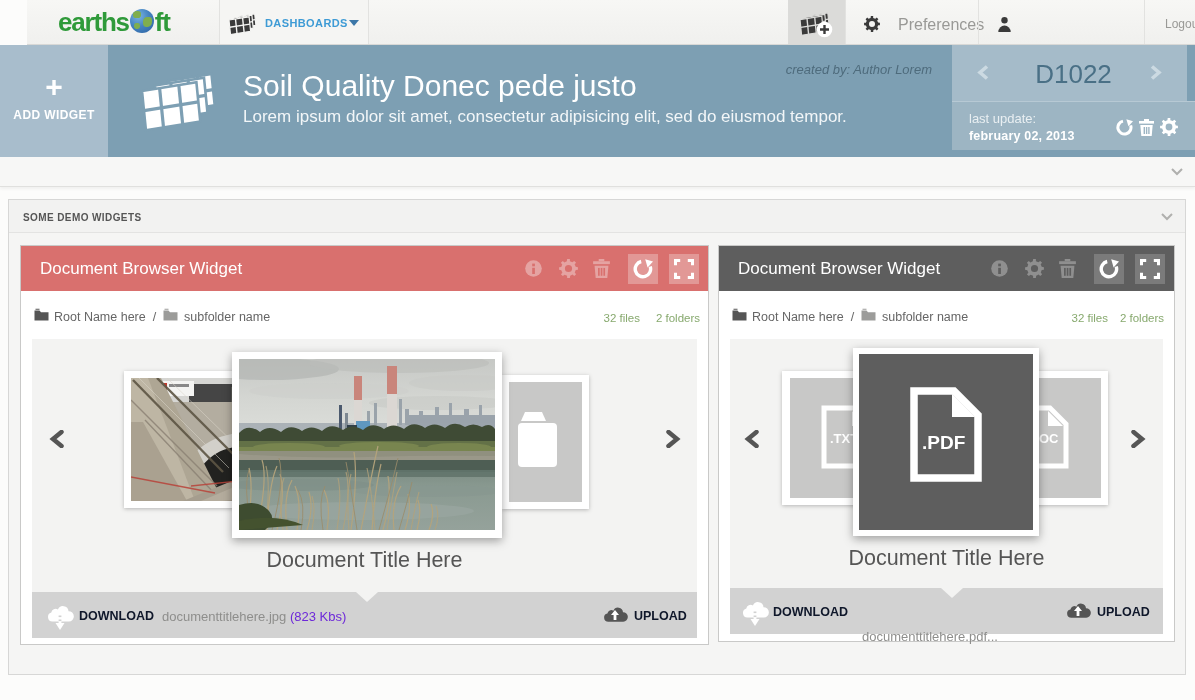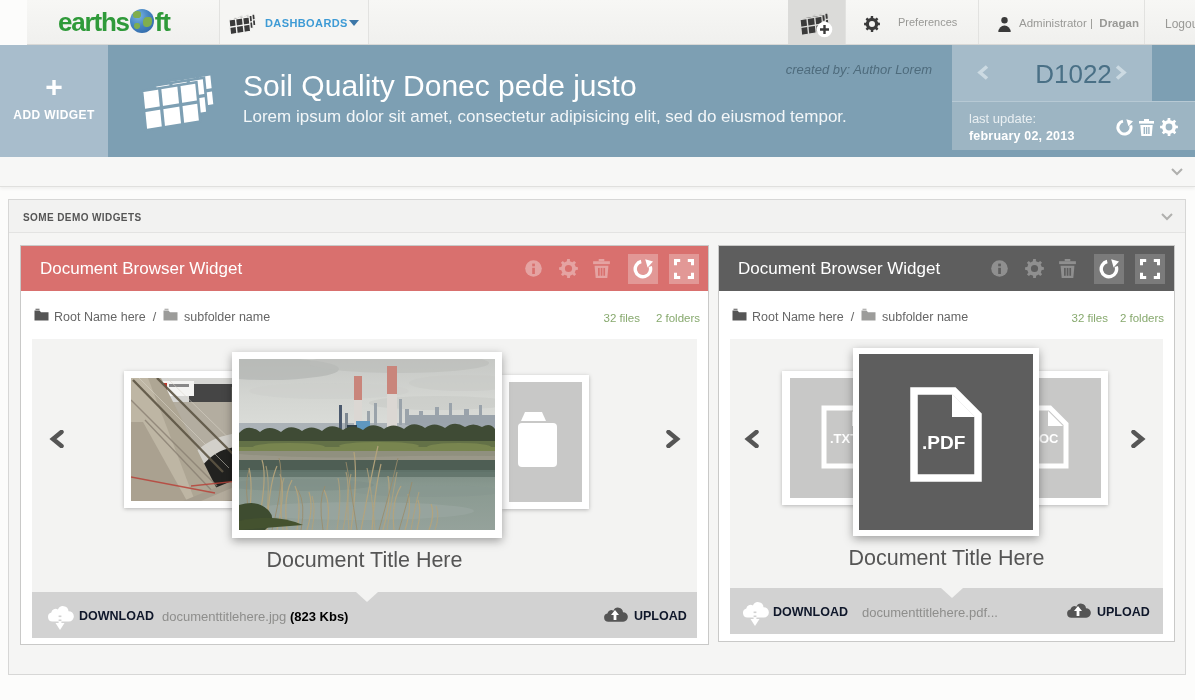--- a/index.html
+++ b/index.html
@@ -18,21 +18,21 @@
 #btn-addash { position:absolute; left:761px; top:0; width:57px; height:44px; background:#dbdbd9; }
 
 #band { position:absolute; left:0; top:45px; width:1195px; height:112px; background:#7d9fb3; }
 #addwidget { position:absolute; left:0; top:0; width:108px; height:112px; background:#a8bdcc; color:#fff; text-align:center; }
 #addwidget .plus { font-size:30px; font-weight:bold; line-height:30px; margin-top:27px; }
 #addwidget .lbl { font-size:12px; font-weight:bold; letter-spacing:.4px; margin-top:6px; }
 #band-title { position:absolute; left:243px; top:24px; font-size:30px; color:#fff; font-weight:normal; }
 #band-sub { position:absolute; left:243px; top:62px; font-size:17px; color:#f2f6f8; }
 #createdby { position:absolute; right:263px; top:17px; font-size:13px; font-style:italic; color:#4e6b7c; }
 #band-right { position:absolute; left:952px; top:0; width:243px; height:112px; }
-#d-row { position:absolute; left:0; top:0; width:200px; height:56px; background:#a5bbc9; }
+#d-row { position:absolute; left:0; top:0; width:235px; height:56px; background:#a5bbc9; }
 #d-row .num { position:absolute; left:0; width:243px; text-align:center; top:14px; font-size:26px; color:#4a7086; }
 #u-row { position:absolute; left:0; top:56px; width:243px; height:49px; background:#9db5c3; border-top:1px solid #b7c9d4; }
 #u-row .l1 { position:absolute; left:17px; top:9px; font-size:13px; color:#e9eff2; }
 #u-row .l2 { position:absolute; left:17px; top:27px; font-size:12.5px; font-weight:bold; color:#fff; letter-spacing:.2px; }
 .bchev { position:absolute; top:20px; width:12px; height:15px; }
 
 #strip { position:absolute; left:0; top:157px; width:1195px; height:30px; background:#f7f7f6; border-bottom:1px solid #e0e0de; box-shadow:0 2px 3px rgba(0,0,0,0.05); }
 #panel { position:absolute; left:8px; top:199px; width:1178px; height:476px; background:#f5f5f4; border:1px solid #d7d7d6; }
 #panel-h { position:absolute; left:0; top:0; width:1176px; height:33px; background:#f2f2f1; border-bottom:1px solid #e3e3e2; }
 #panel-h .t { position:absolute; left:14px; top:12px; font-size:10px; font-weight:bold; color:#555; letter-spacing:.4px; }
@@ -53,21 +53,21 @@
 .crumb .cnt { position:absolute; top:21px; font-size:11.5px; color:#87a96e; }
 .carea { position:absolute; left:11px; right:11px; top:93px; background:#f3f3f2; }
 #w1 .carea { height:253px; }
 #w2 .carea { height:249px; }
 .wfoot { position:absolute; left:11px; right:11px; background:#d2d2d2; height:46px; }
 #w1 .wfoot { top:346px; }
 #w2 .wfoot { top:342px; }
 .wfoot .notch { position:absolute; top:0; width:0; height:0; border-left:11px solid transparent; border-right:11px solid transparent; border-top:10px solid #f3f3f2; }
 .wfoot .dl { position:absolute; font-size:12.5px; font-weight:bold; color:#0f172a; top:17px; }
 .wfoot .fn { position:absolute; font-size:13px; color:#8e8e8c; top:17px; }
-.wfoot .kbs { color:#000000;font-weight:bold; }
+.wfoot .kbs { color:#6d28d9; }
 .dtitle { position:absolute; width:100%; text-align:center; font-size:21.5px; color:#555; }
 .card { position:absolute; background:#fff; }
 .arrow { position:absolute; }
 </style>
 </head>
 <body>
 <div id="navbar">
   <div id="logo">earths<span class="globe"><i style="left:3px;top:2px;width:8px;height:7px;"></i><i style="left:13px;top:8px;width:9px;height:10px;border-radius:45% 30% 50% 40%;"></i><i style="left:4px;top:14px;width:6px;height:6px;"></i></span>ft</div>
   <div class="navdiv" style="left:192px;"></div>
   <div id="nav-dash">
@@ -104,29 +104,28 @@
         <path d="M14.7,5.2 L16.3,20.9" stroke="#dbdbd9" stroke-width="1.4"></path>
         <path d="M0.8,15.4 L22.5,12.0" stroke="#dbdbd9" stroke-width="1.4"></path>
         <circle cx="24.5" cy="17.5" r="7.8" fill="#fff"></circle>
         <path d="M23.3,13h2.4v3.3H29v2.4h-3.3V22h-2.4v-3.3H20v-2.4h3.3z" fill="#3a3a3a"></path>
       </svg>
   </div>
   <div class="navdiv" style="left:818px;"></div>
   <svg class="abs" style="left:837px;top:16px;fill:#3a3a3a;" width="16" height="16" viewBox="0 0 18 18">
       <path id="gearp" fill-rule="evenodd" d="M17.91,7.70 L17.91,10.30 L15.87,10.34 L14.94,12.70 L16.21,14.38 L14.38,16.21 L12.91,14.80 L10.58,15.82 L10.30,17.91 L7.70,17.91 L7.66,15.87 L5.30,14.94 L3.62,16.21 L1.79,14.38 L3.20,12.91 L2.18,10.58 L0.09,10.30 L0.09,7.70 L2.13,7.66 L3.06,5.30 L1.79,3.62 L3.62,1.79 L5.09,3.20 L7.42,2.18 L7.70,0.09 L10.30,0.09 L10.34,2.13 L12.70,3.06 L14.38,1.79 L16.21,3.62 L14.80,5.09 L15.82,7.42 Z M12.40,9.00 A3.4,3.4 0 1 0 5.60,9.00 A3.4,3.4 0 1 0 12.40,9.00 Z"></path>
     </svg>
-  <span class="navitem" style="left:871px; top:16px; font-size:11px;">Preferences</span>
+  <span class="navitem" style="left:871px; top:16px; font-size:16px;">Preferences</span>
   <div class="navdiv" style="left:951px;"></div>
   <svg class="abs" style="left:971px;top:17px;" width="13" height="15" viewBox="0 0 13 15">
       <g fill="#3a3a3a">
         <circle cx="6.5" cy="3.2" r="3.2"></circle>
         <path d="M0.3,15 a6.2,6.5 0 0 1 12.4,0 z"></path>
       </g>
     </svg>
-  <span class="navitem" style="left:992px; top:17px; font-size:11.5px;">Administrator&nbsp;|&nbsp; <b>Dragan</b></span>
   <div class="navdiv" style="left:1117px;"></div>
   <span class="navitem" style="left:1138px; top:17px; font-size:12px;">Logout</span>
 </div>
 <div id="band">
   <div id="addwidget">
       <div class="plus">+</div>
       <div class="lbl">ADD WIDGET</div>
     </div>
   <svg class="abs" style="left:142px;top:27px;" width="80" height="62" viewBox="0 0 80 62">
       <path d="M26.0,9.0 L69.5,2.0 L72.7,33.4 L29.1,40.4 Z" fill="#fff" stroke="#7d9fb3" stroke-width="2.6"></path>
@@ -517,21 +516,21 @@
       <svg class="abs" style="left:11px;top:9px;" width="28" height="30" viewBox="0 0 28 30">
           <g fill="#fff">
             <path d="M22.5,10.2 a5.5,5.5 0 0 0 -10.6,-1.6 a4.3,4.3 0 0 0 -6.6,3 a4.6,4.6 0 0 0 1,9 h16.5 a5.2,5.2 0 0 0 -0.3,-10.4 z"></path>
             <rect x="12.6" y="12" width="2.8" height="10"></rect>
             <path d="M9.5,22 h9 l-4.5,7 z"></path>
           </g>
           <rect x="12.6" y="14.5" width="2.8" height="1.6" fill="#d2d2d2"></rect>
           <rect x="12.6" y="18.5" width="2.8" height="1.6" fill="#d2d2d2"></rect>
         </svg>
       <span class="dl" style="left:43px;">DOWNLOAD</span>
-      <span class="fn" style="left:132px;">documenttitlehere.pdf...</span>
+      <span class="fn" style="left:132px;margin-top:24px;">documenttitlehere.pdf...</span>
       <svg class="abs" style="left:335px;top:13px;" width="26" height="18" viewBox="0 0 26 18">
           <path fill="#555" d="M21,7.2 a5,5 0 0 0 -9.6,-1.5 a4,4 0 0 0 -6,2.7 a4.2,4.2 0 0 0 0.9,8.3 h14.9 a4.7,4.7 0 0 0 -0.2,-9.5 z"></path>
           <path d="M13,5 l4,5 h-2.6 v5 h-2.8 v-5 h-2.6 z" fill="#fff" stroke="#555" stroke-width="0"></path>
         </svg>
       <span class="dl" style="left:367px;">UPLOAD</span>
     </div>
   </div>
 </div>
 
 </body></html>

